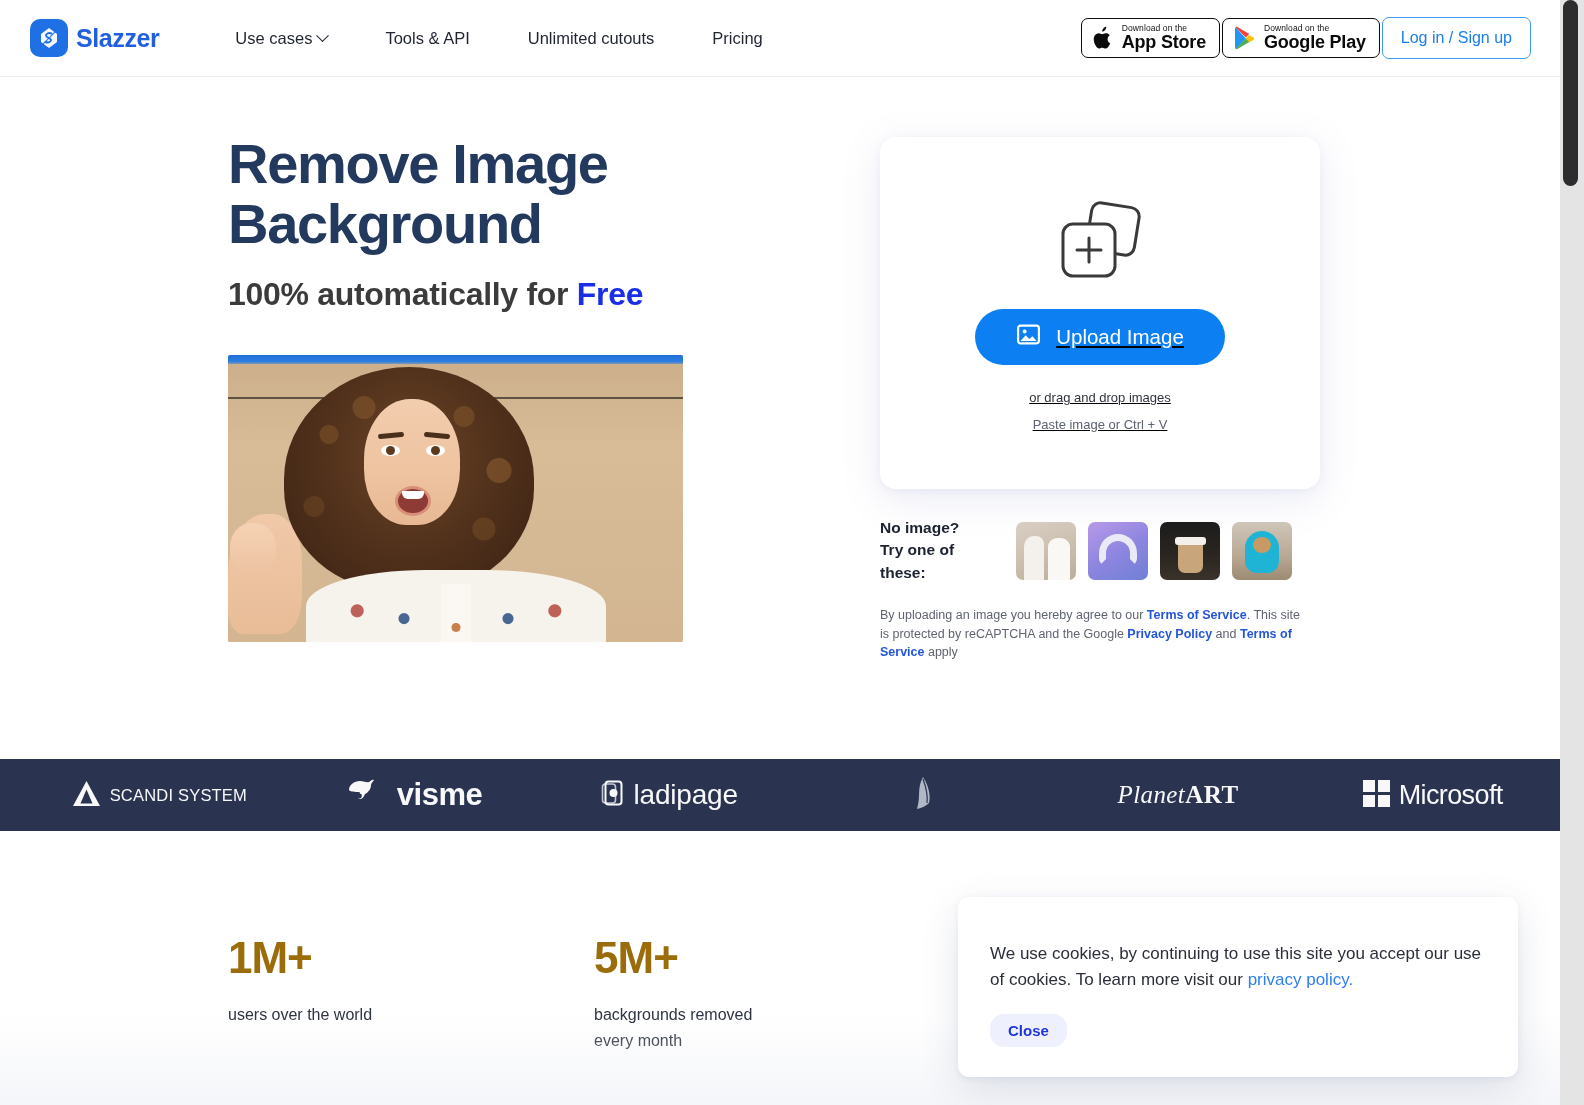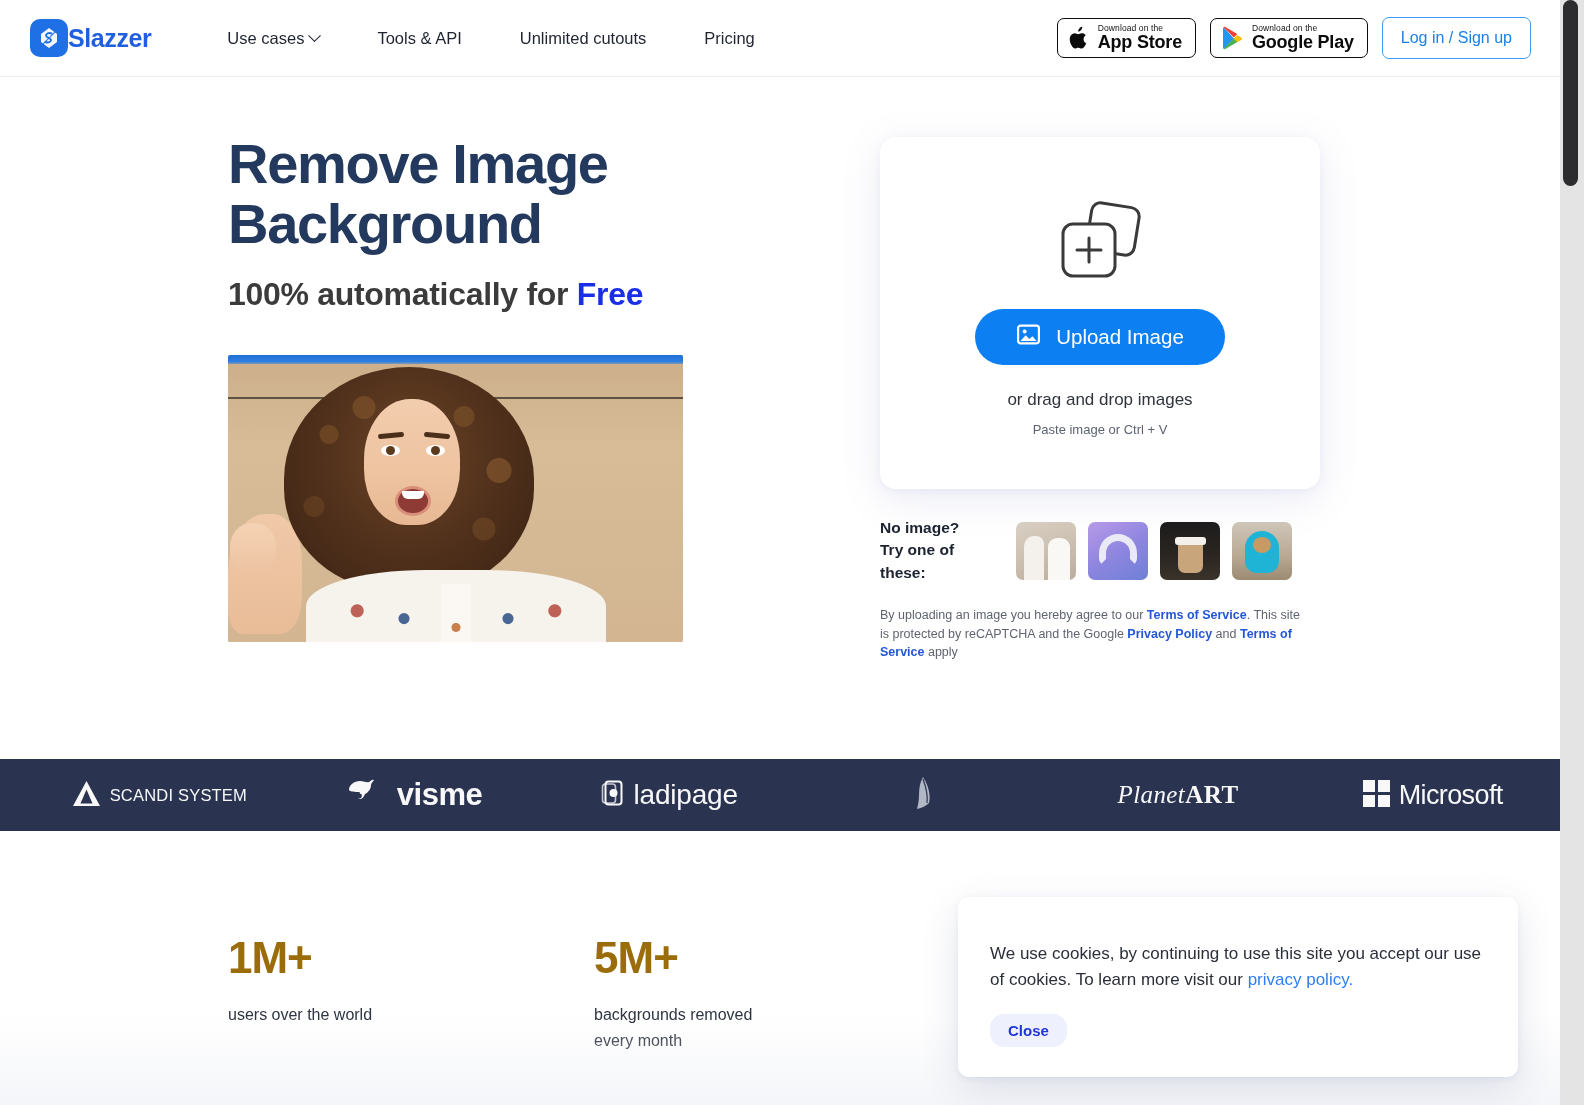--- a/index.html
+++ b/index.html
@@ -41,20 +41,21 @@
   .header {
     position: relative;
     height: 77px;
     border-bottom: 1px solid #eceef3;
     display: flex;
     align-items: center;
     background: #fff;
   }
   .brand {
     display: flex; align-items: center;
+    gap: 8px;
     margin-left: 30px;
   }
   .brand-mark {
     width: 38px; height: 38px;
     border-radius: 10px;
     background: #1f6fe5;
     position: relative;
     display: flex; align-items: center; justify-content: center;
   }
   .brand-mark svg { display: block; }
@@ -84,21 +85,21 @@
     display: inline-block;
     width: 9px; height: 9px;
     border-right: 1.6px solid #1f2430;
     border-bottom: 1.6px solid #1f2430;
     transform: rotate(45deg) translate(-2px,-2px);
   }
   .header-right {
     position: absolute;
     right: 29px; top: 50%;
     transform: translateY(-50%);
-    display: flex; align-items: center; gap: 14px;
+    display: flex; align-items: center; gap: 2px;
   }
   .store-btn {
     height: 40px;
     border: 1.6px solid #0b0b0b;
     border-radius: 7px;
     display: flex; align-items: center;
     gap: 8px;
     padding: 0 13px 0 11px;
     background: #fff;
     cursor: pointer;
@@ -245,39 +246,40 @@
   
   .hero-right { position: relative; padding-top: 3px; }
   .upload-card {
     width: 440px; height: 352px;
     background: #fff;
     border-radius: 16px;
     box-shadow: 0 10px 40px rgba(93,104,180,.13), 0 2px 8px rgba(93,104,180,.07);
     display: flex; flex-direction: column;
     align-items: center;
     padding-top: 62px;
+    text-decoration: underline;
   }
   .stack-icon { width: 92px; height: 84px; position: relative; }
   .btn-upload {
     margin-top: 26px;
     width: 250px; height: 56px;
     border-radius: 28px;
     background: #0c7ff2;
     color: #fff;
     font-size: 20.5px;
     font-weight: 400;
     display: flex; align-items: center; justify-content: center;
     gap: 15px;
     cursor: pointer;
     border: none;
     font-family: inherit;
   }
   .drag-text {
     margin-top: 25px;
-    font-size: 17px;
+    font-size: 13px;
     color: #30343d;
   }
   .paste-text {
     margin-top: 12px;
     font-size: 13px;
     color: #5c6270;
   }
 
   .samples-row {
     margin-top: 28px;

